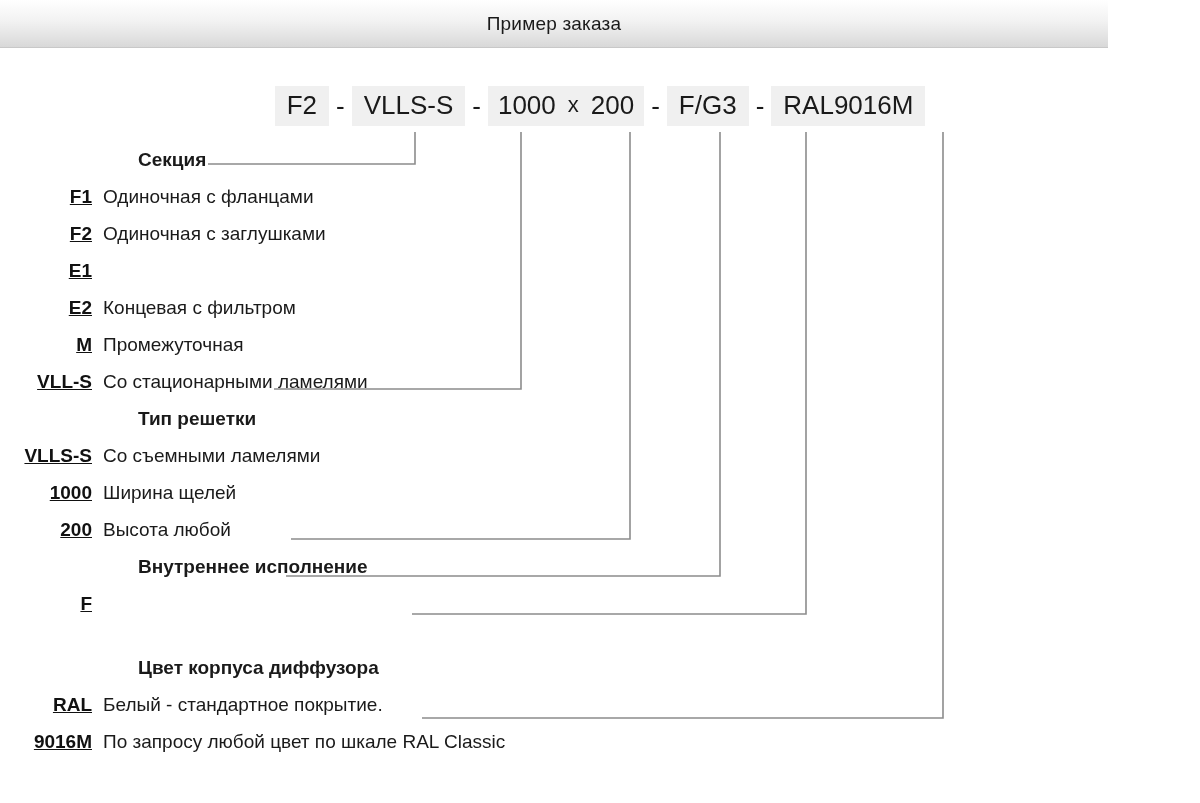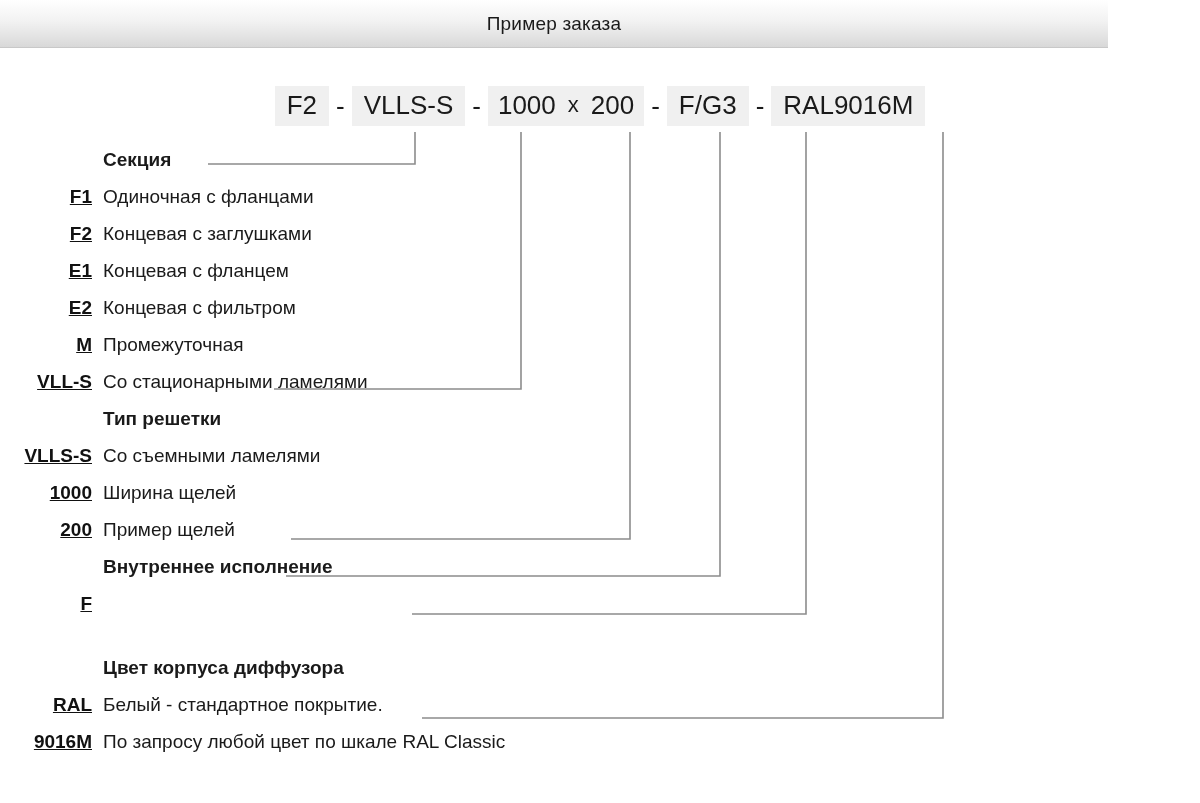--- a/index.html
+++ b/index.html
@@ -94,20 +94,21 @@
   }
   .val {
     font-size: 19px;
     color: #1a1a1a;
     line-height: 24px;
     white-space: pre-line;
   }
   .val.bold { font-weight: bold; }
   .group-label {
     position: relative;
+    margin-left: 35px;
   }
 
   
   .wires {
     position: absolute;
     left: 0; top: 0;
     width: 1200px;
     height: 803px;
     pointer-events: none;
   }
@@ -157,26 +158,25 @@
     <div class="val bold group-label">Секция</div>
   </div>
 
   <div class="row">
     <div class="key">F1</div>
     <div class="val">Одиночная с фланцами</div>
   </div>
 
   <div class="row">
     <div class="key">F2</div>
-    <div class="val">Концевая с заглушками</div>
+    <div class="val">Одиночная с заглушками</div>
   </div>
 
   <div class="row">
     <div class="key">E1</div>
-    <div class="val">Концевая с фланцем</div>
   </div>
 
   <div class="row">
     <div class="key">E2</div>
     <div class="val">Концевая с фильтром</div>
   </div>
 
   <div class="row">
     <div class="key">M</div>
     <div class="val">Промежуточная</div>
@@ -198,21 +198,21 @@
   </div>
 
 
   <div class="row">
     <div class="key">1000</div>
     <div class="val">Ширина щелей</div>
   </div>
 
   <div class="row">
     <div class="key">200</div>
-    <div class="val">Пример щелей</div>
+    <div class="val">Высота любой</div>
   </div>
 
   <div class="row">
     <div class="key"></div>
     <div class="val bold group-label">Внутреннее исполнение</div>
   </div>
 
   <div class="row tall">
     <div class="key">F</div>
   </div>

